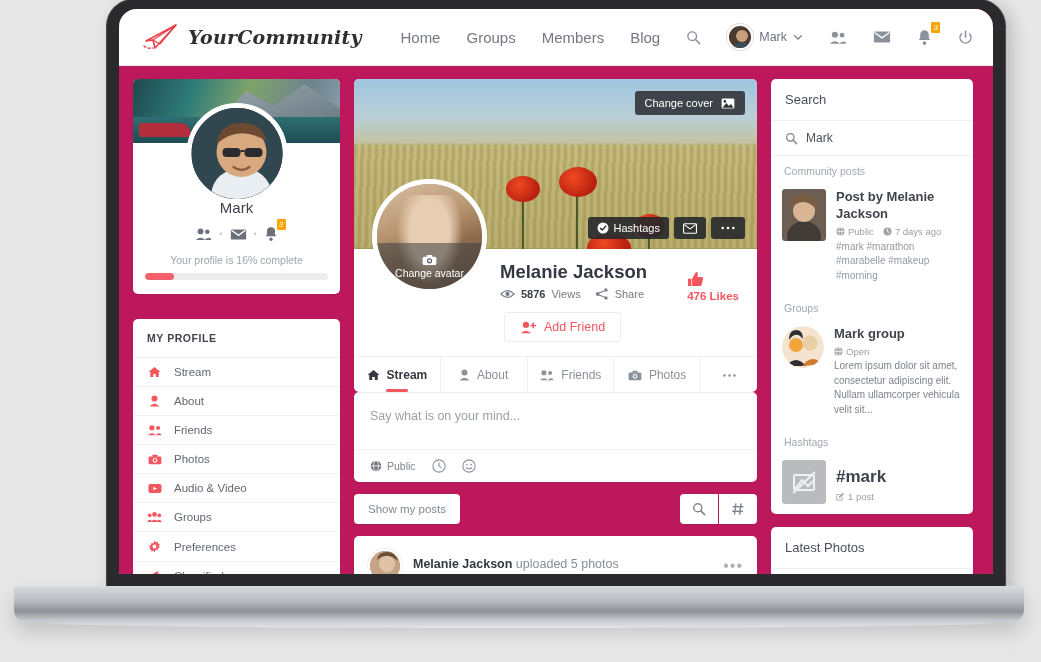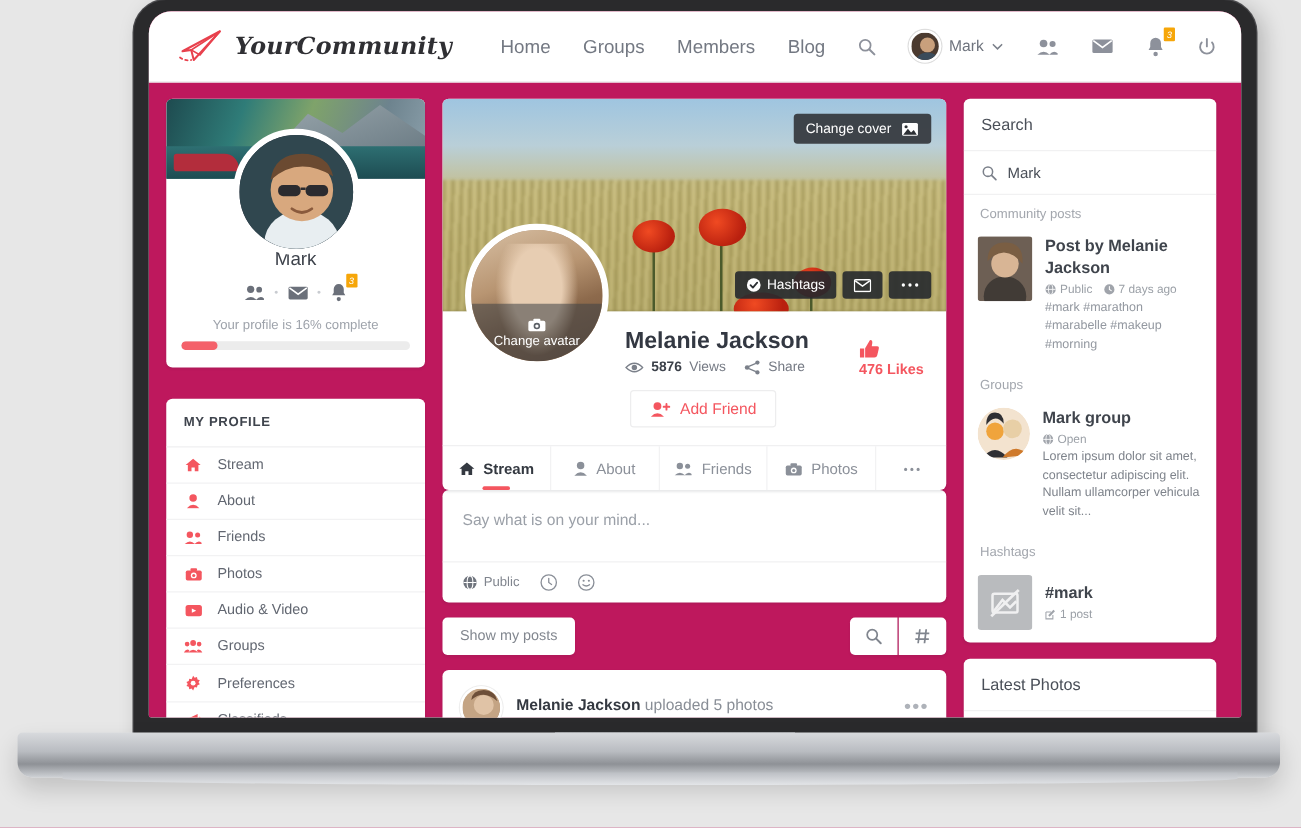--- a/index.html
+++ b/index.html
@@ -796,21 +796,21 @@
             <div class="rresult">
               <span class="rthumb sq">
                 <svg viewBox="0 0 44 44" width="44" height="44">
                     <rect width="44" height="44" fill="#b9bbbe"></rect>
                     <rect x="12" y="15" width="20" height="15" rx="1.5" fill="none" stroke="#f0f0f1" stroke-width="2"></rect>
                     <path d="M13 29 L20 20 L26 26 L31 21" fill="none" stroke="#f0f0f1" stroke-width="2"></path>
                     <line x1="11" y1="33" x2="33" y2="12" stroke="#f0f0f1" stroke-width="2.2"></line>
                   </svg>
               </span>
               <div class="rbody" style="padding-top:6px">
-                <div class="rtitle" style="font-size:13px">#mark</div>
+                <div class="rtitle" style="font-size:17px">#mark</div>
                 <div class="rmeta">
                   <span>
                     <span>
                       <svg viewBox="0 0 12 12" width="9" height="9">
                           <path d="M1 3.4h5.4" stroke="#a0a4ab" stroke-width="1.1" fill="none"></path>
                           <path d="M1 3.4v7.4h7.4V6.6" stroke="#a0a4ab" stroke-width="1.1" fill="none"></path>
                           <path d="M5 8.4 L10.6 2.6 L9 1 L3.4 6.8z" fill="#a0a4ab"></path>
                         </svg>
                     </span>
                     <em style="font-style:normal">1 post</em>

